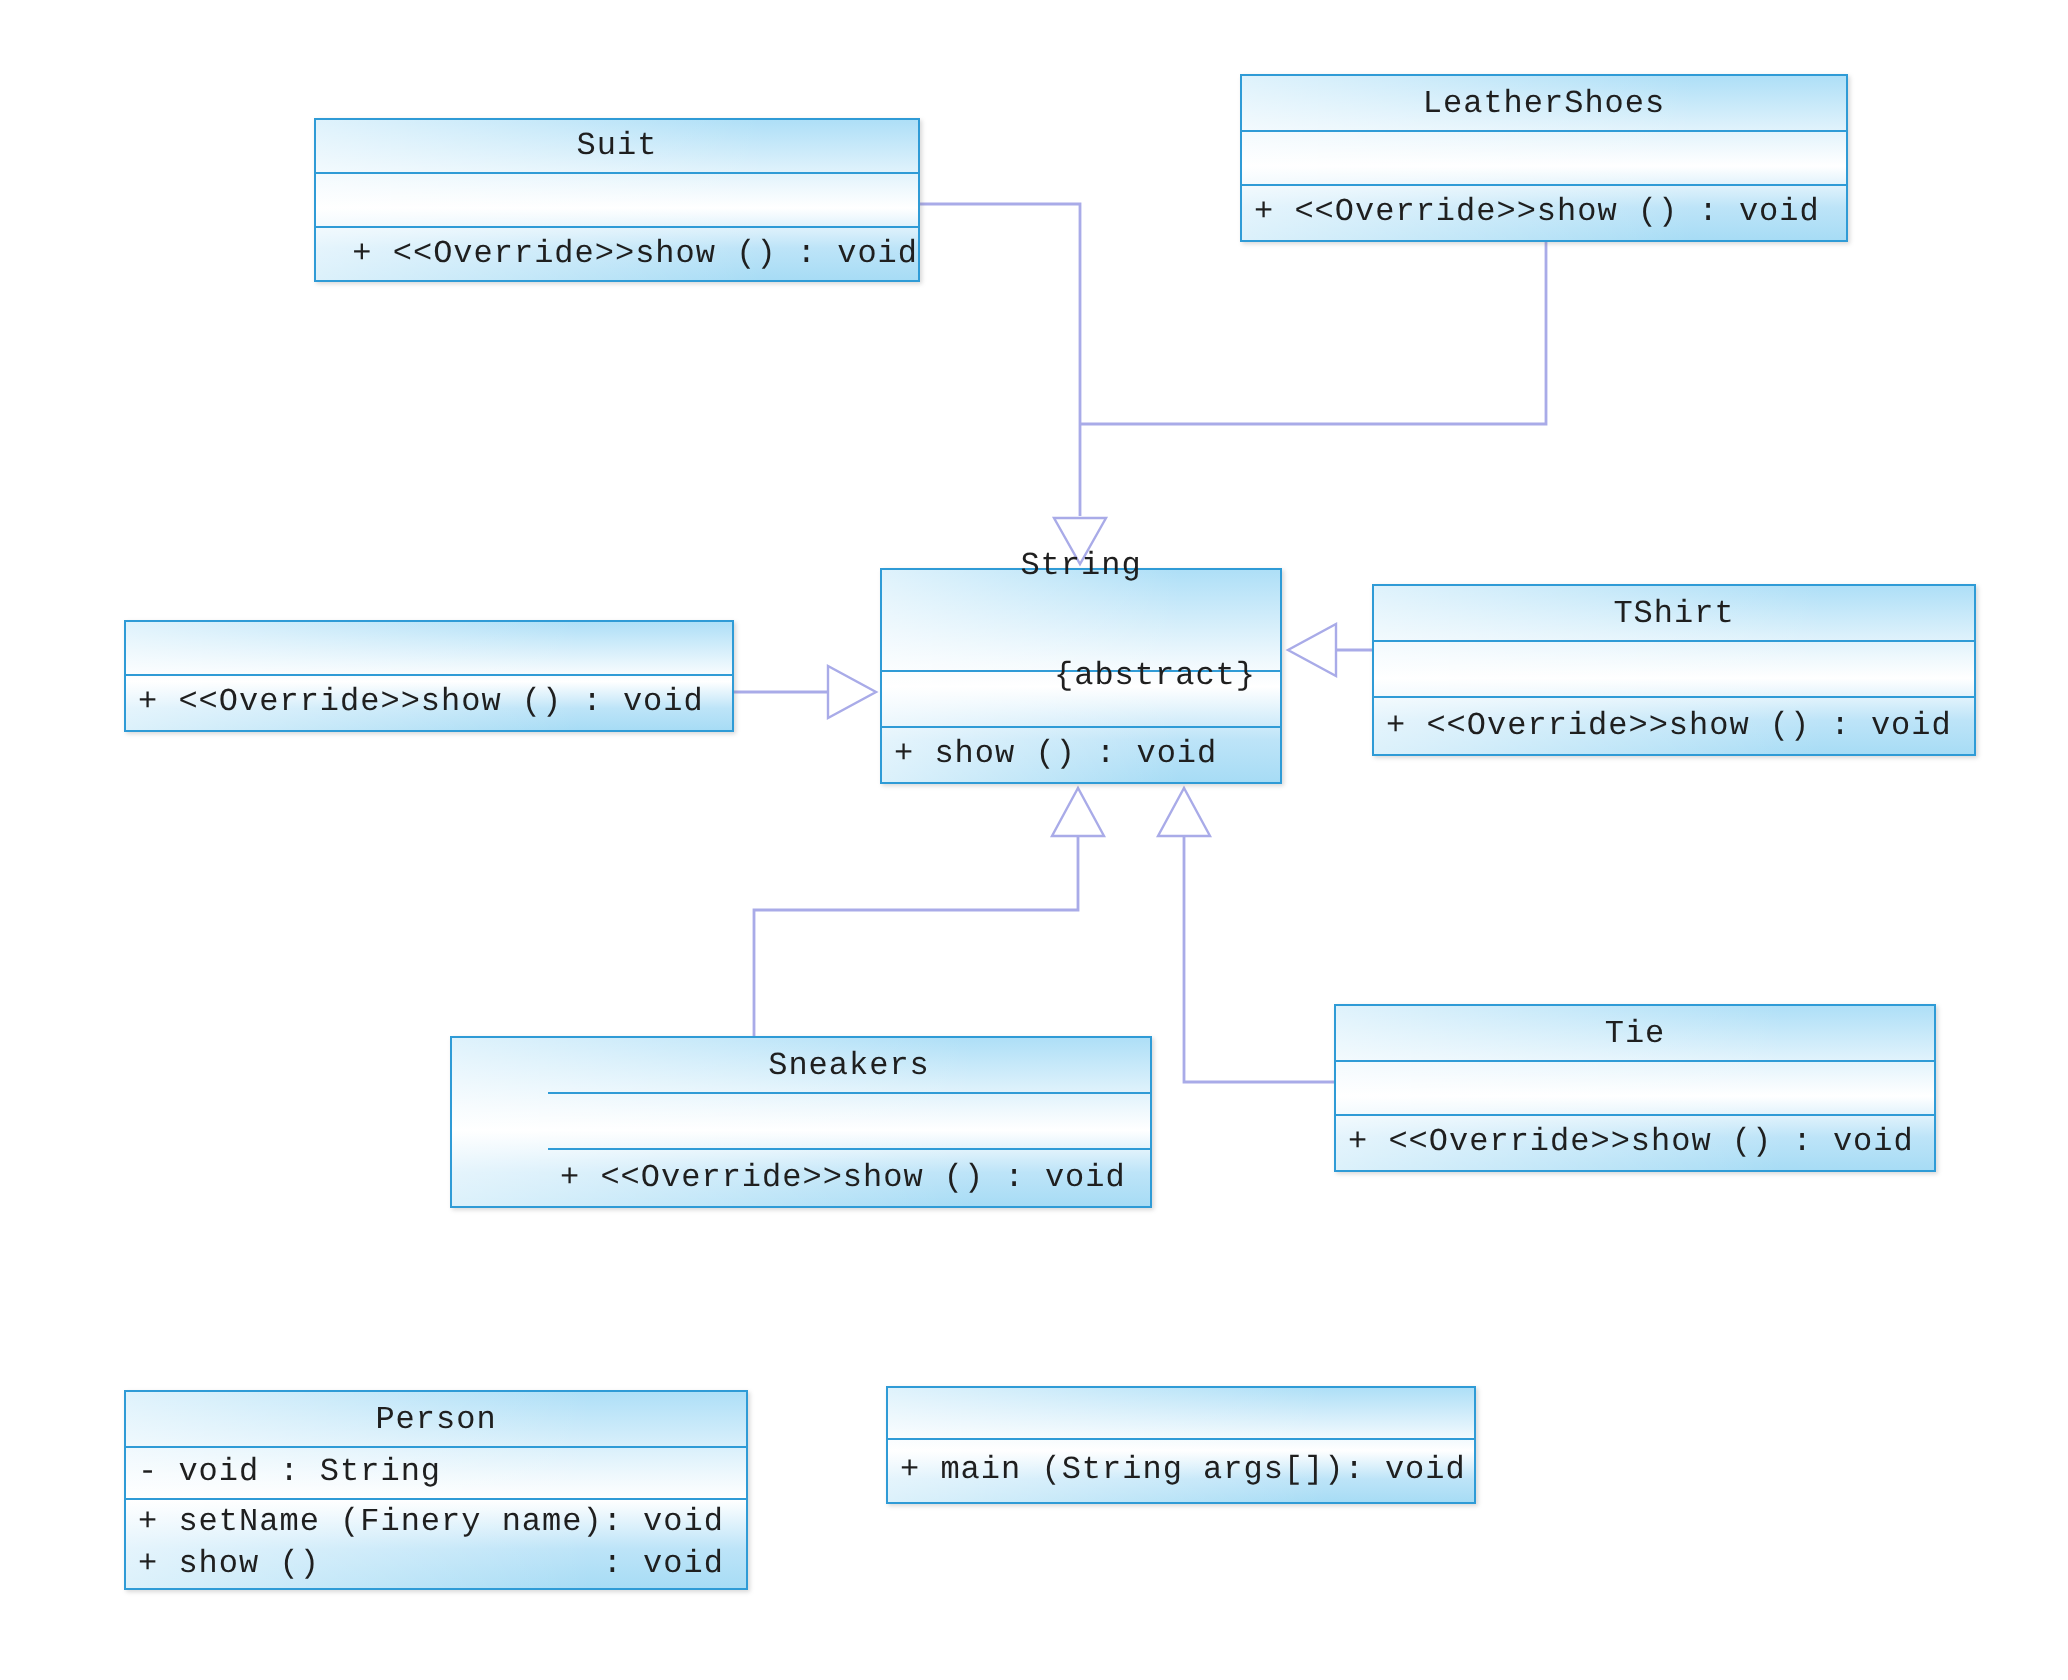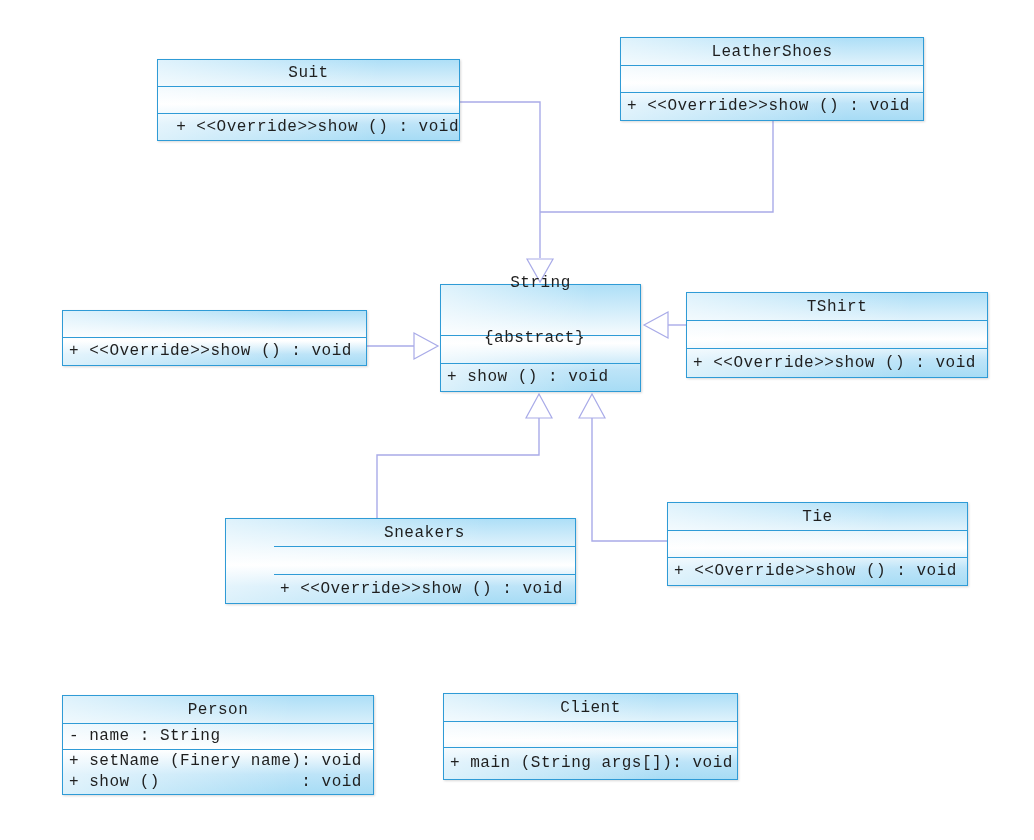--- a/index.html
+++ b/index.html
@@ -34,21 +34,21 @@
   .uml .a{
     height:var(--ah,26px);
     border-bottom:1px solid var(--border);
     display:flex;flex-direction:column;justify-content:center;
   }
   .uml .m{
     height:var(--mh,27px);
     display:flex;flex-direction:column;justify-content:center;
   }
   .line{white-space:pre;padding-left:6px;line-height:21px;}
-  .stereo{width:100%;text-align:center;padding-right:12px;box-sizing:border-box;line-height:22px;margin-top:33px;}
+  .stereo{width:100%;text-align:right;padding-right:12px;box-sizing:border-box;line-height:22px;margin-top:33px;}
   .cname{line-height:22px;}
 
   #c-suit        {left:157px;top:59px; width:301px;text-align:right;--th:26px;--ah:26px;--mh:26px;}
   #c-leathershoes{left:620px;top:37px; width:302px;--th:27px;--ah:26px;--mh:27px;}
   #c-bigtrousers {left:62px; top:310px;width:303px;--th:27px;--ah:26px;--mh:27px;}
   #c-finery      {left:440px;top:284px;width:199px;--th:50px;--ah:27px;--mh:27px;}
   #c-tshirt      {left:686px;top:276px;width:300px;margin-top:16px;--th:27px;--ah:27px;--mh:28px;}
   #c-sneakers    {left:225px;top:518px;width:301px;padding-left:48px;--th:27px;--ah:27px;--mh:28px;}
   #c-tie         {left:667px;top:502px;width:299px;--th:27px;--ah:26px;--mh:27px;}
   #c-person      {left:62px; top:695px;width:310px;--th:27px;--ah:25px;--mh:44px;}
@@ -144,31 +144,28 @@
     <div class="m">
       <div class="line">+ &lt;&lt;Override&gt;&gt;show () : void</div>
     </div>
   </div>
 
   <div class="uml" id="c-person">
     <div class="t">
       <div class="cname">Person</div>
     </div>
     <div class="a">
-      <div class="line">- name : String</div>
+      <div class="line">- void : String</div>
     </div>
     <div class="m">
       <div class="line">+ setName (Finery name): void</div>
       <div class="line">+ show ()              : void</div>
     </div>
   </div>
 
   <div class="uml" id="c-client">
-    <div class="t">
-      <div class="cname">Client</div>
-    </div>
     <div class="a"></div>
     <div class="m">
       <div class="line">+ main (String args[]): void</div>
     </div>
   </div>
 
 </div>
 
 </body></html>

